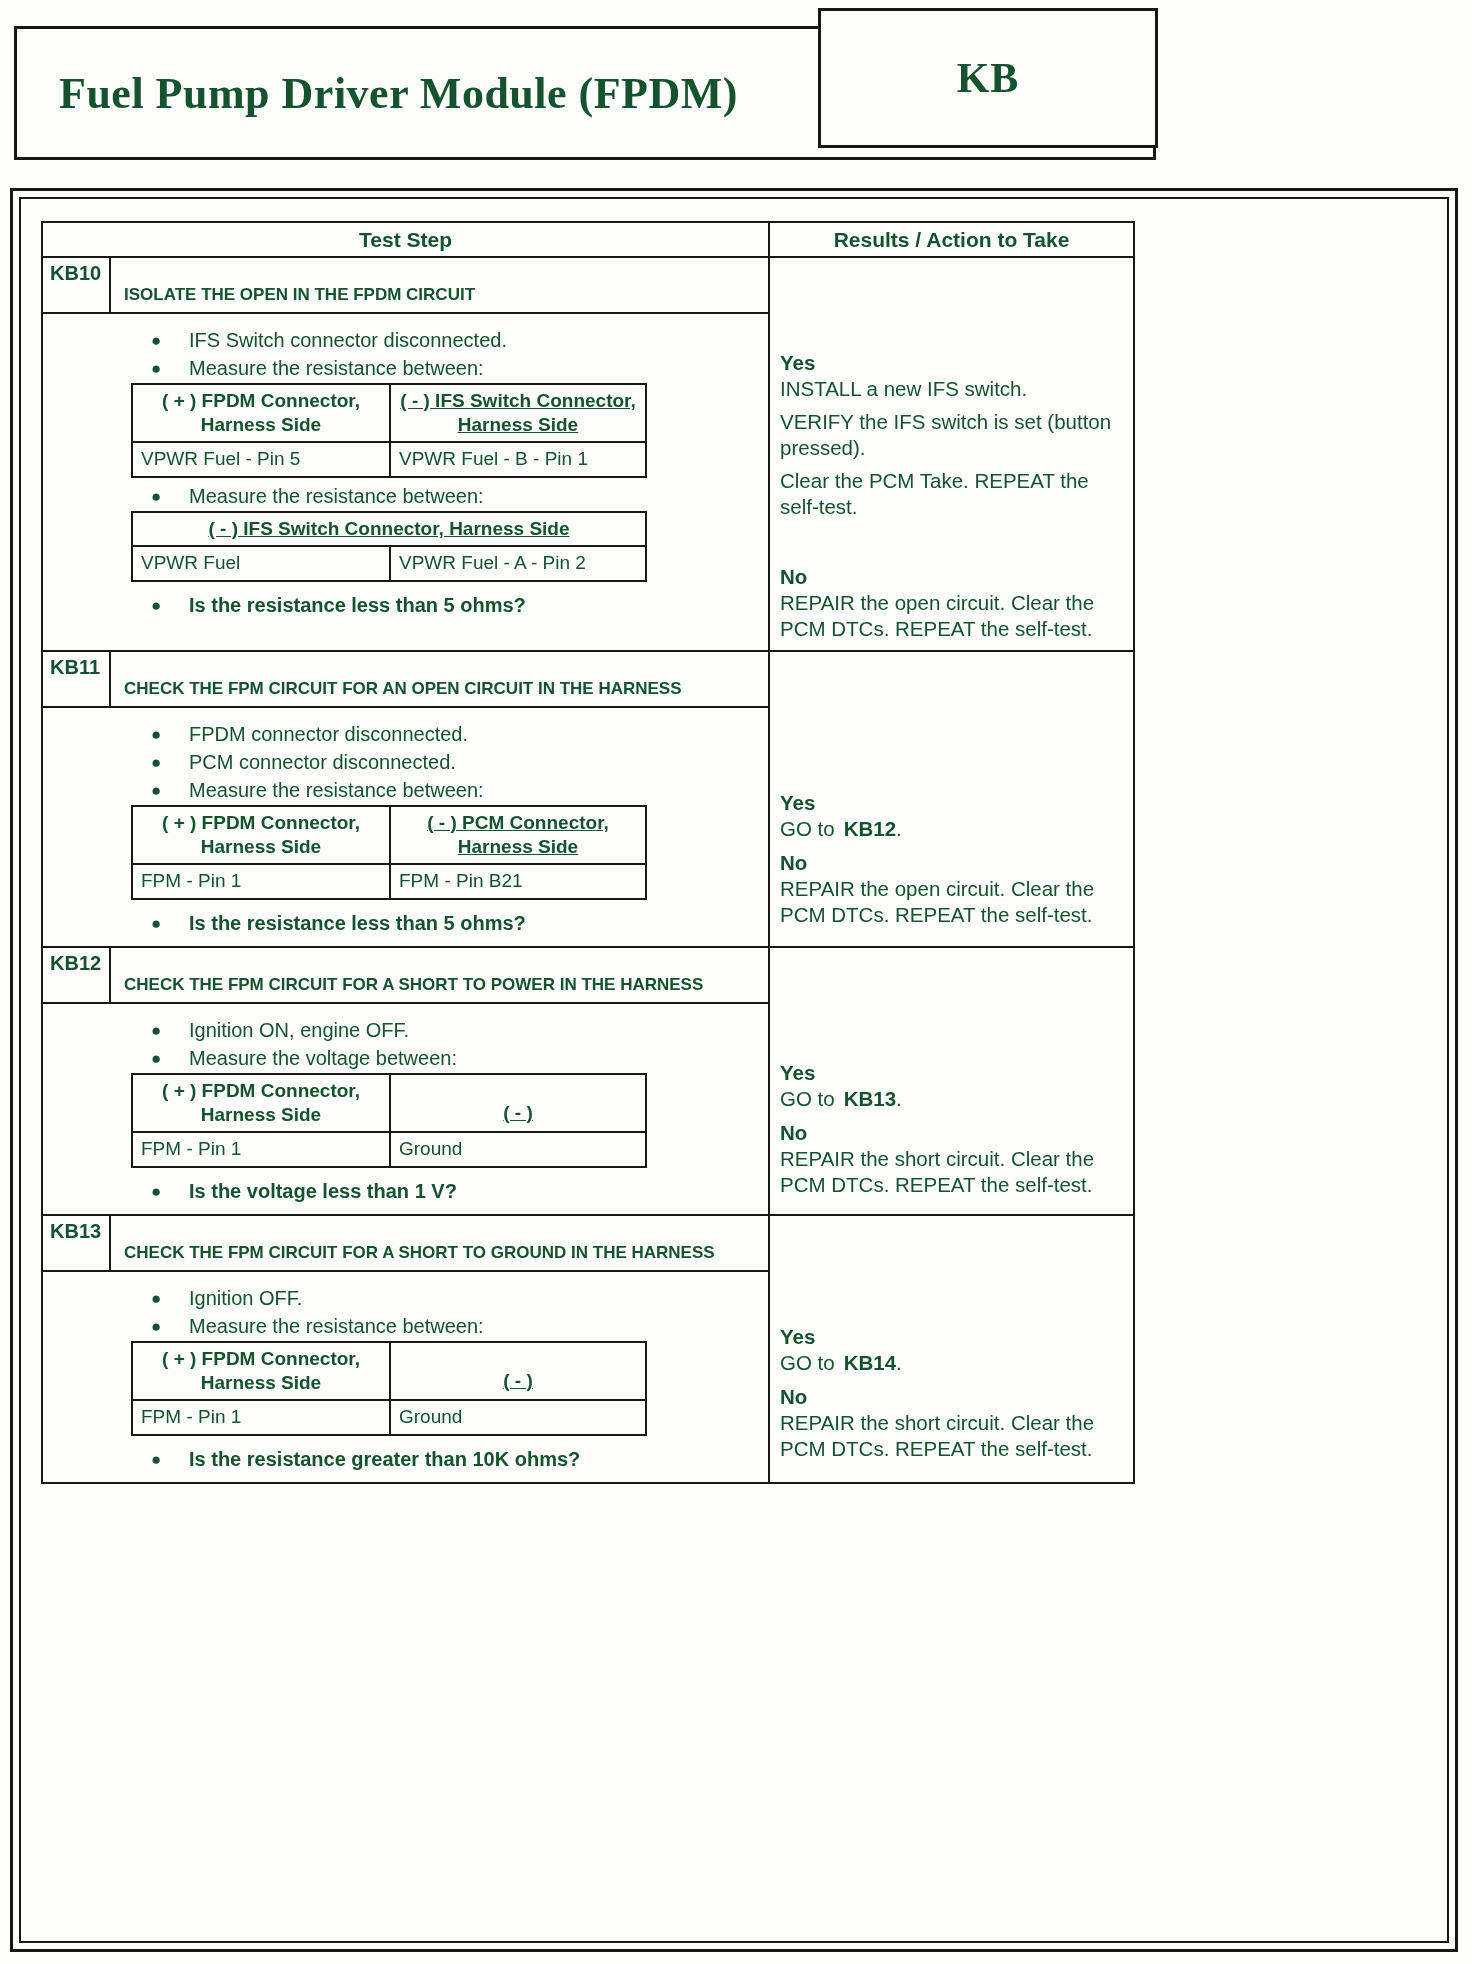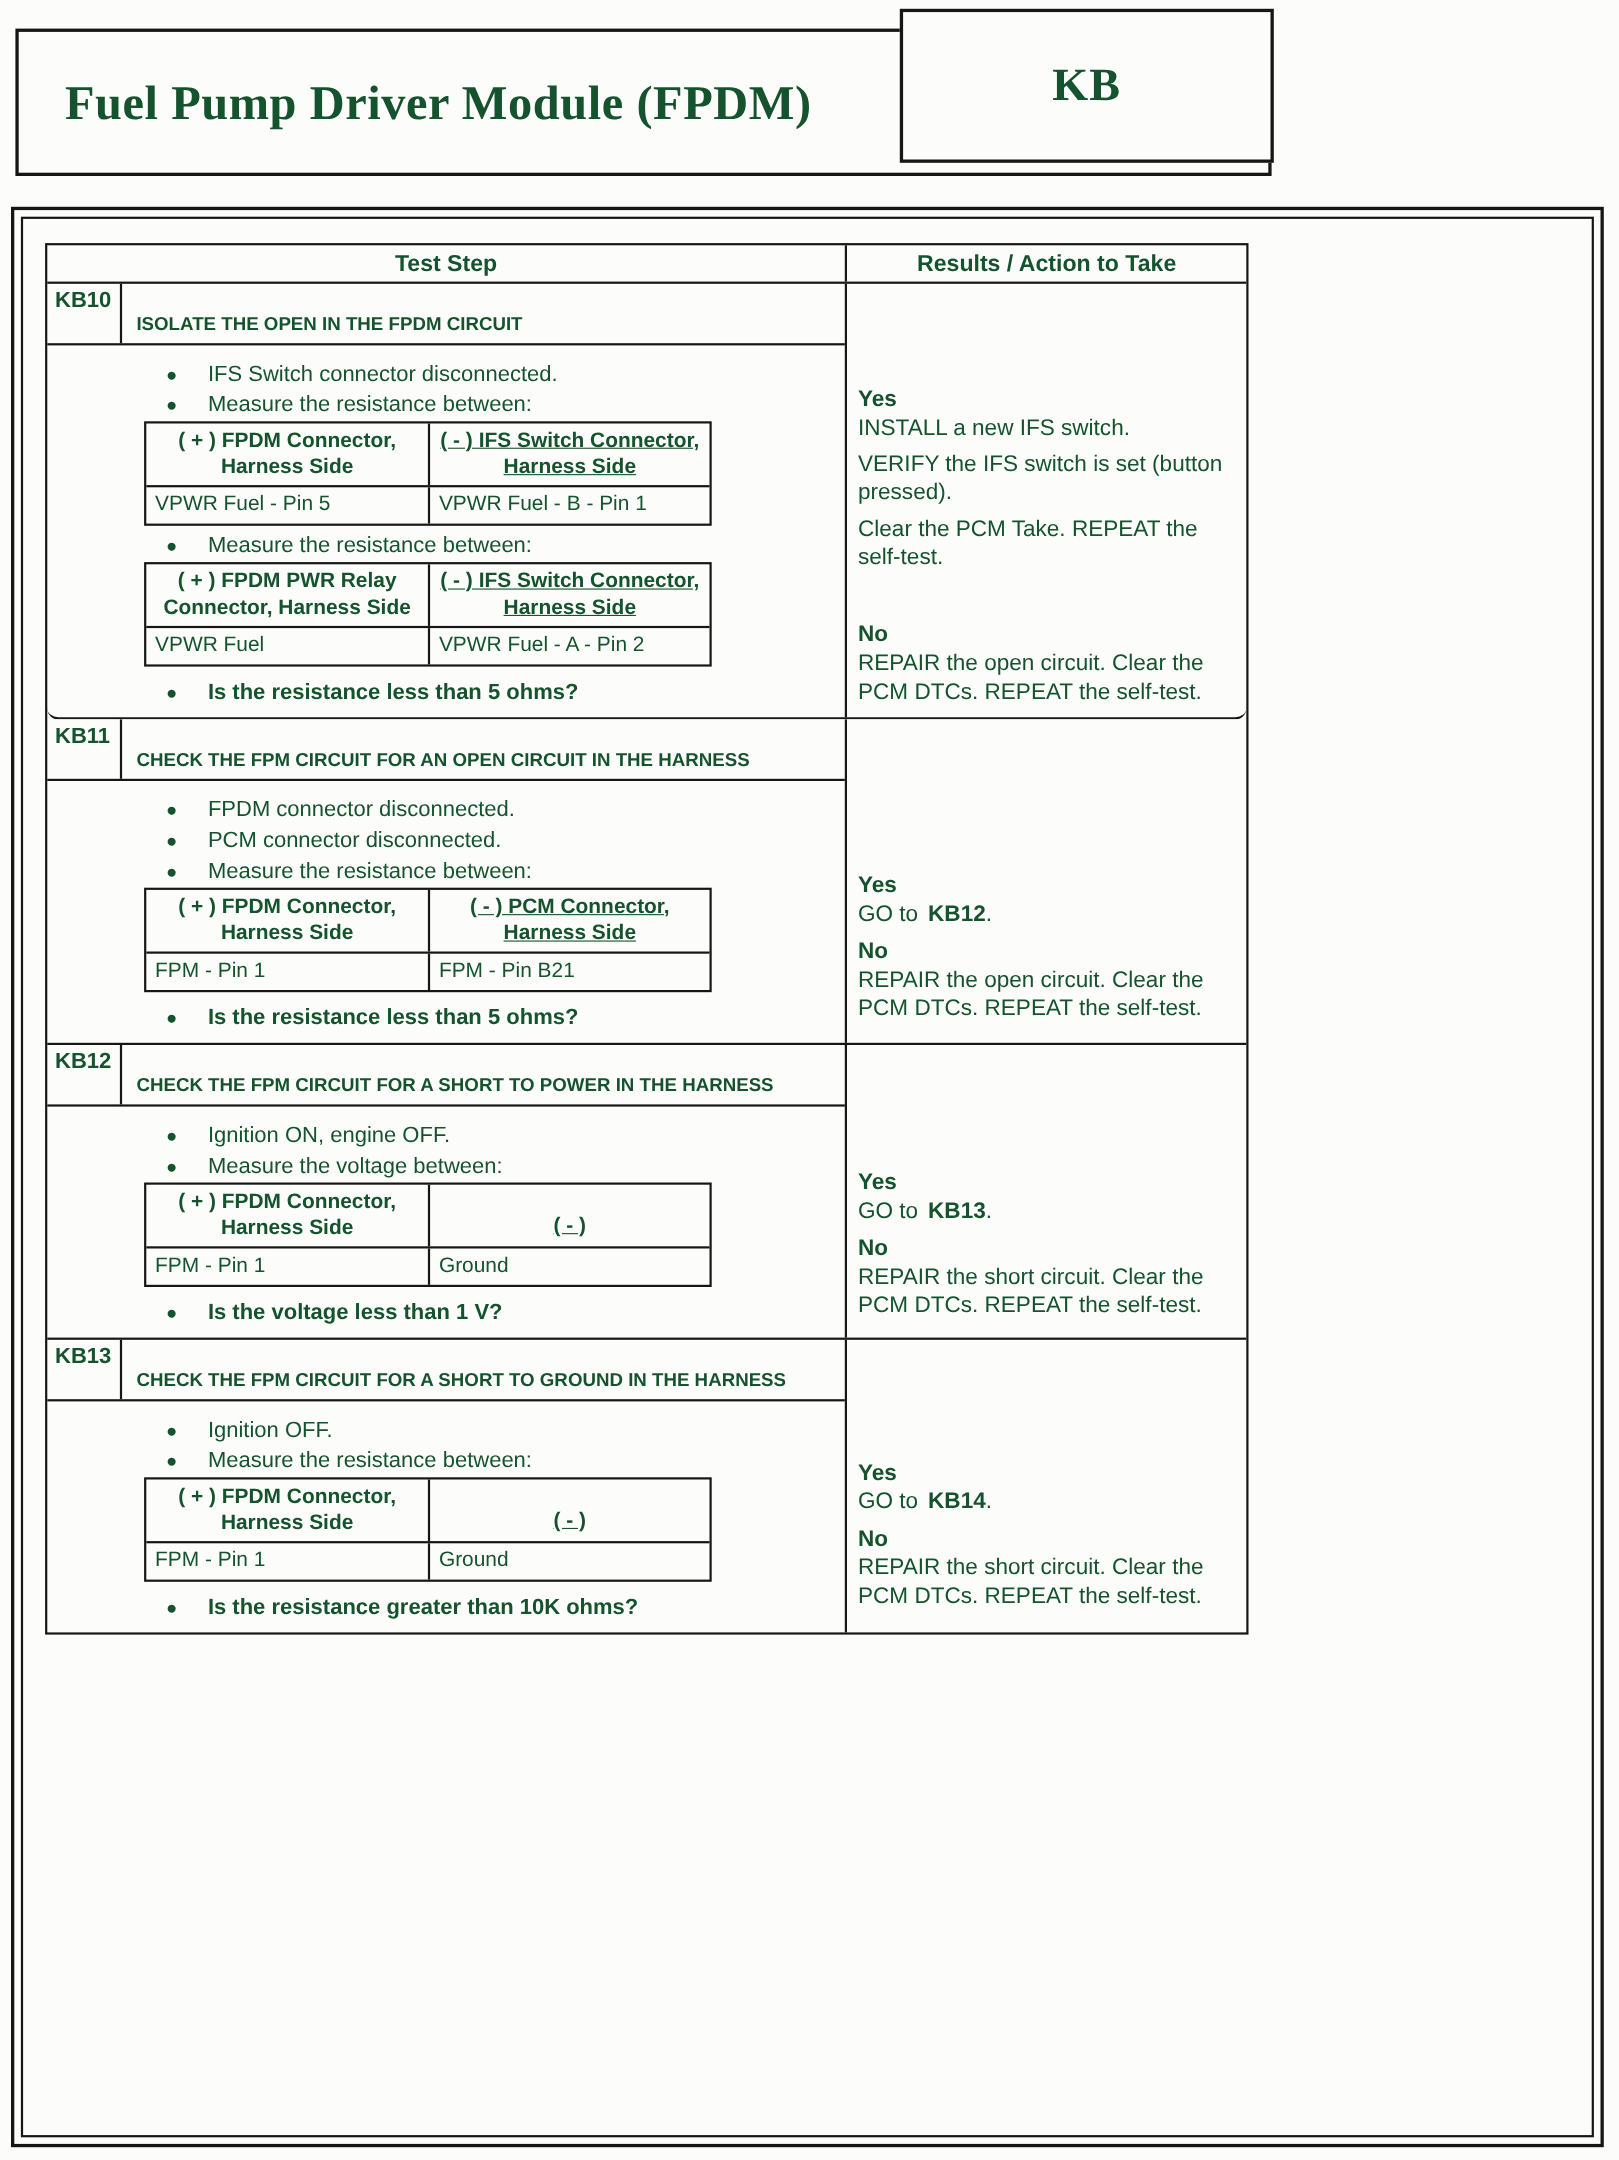--- a/index.html
+++ b/index.html
@@ -137,21 +137,21 @@
   .r0 .yes { margin-top: 92px; }
   .r0 .no  { margin-top: 44px; }
   .r1 .yes { margin-top: 138px; }
   .r1 .no  { margin-top: 8px; }
   .r2 .yes { margin-top: 112px; }
   .r2 .no  { margin-top: 8px; }
   .r3 .yes { margin-top: 108px; }
   .r3 .no  { margin-top: 8px; }
 
   
-  .s0 { min-height: 390px; border-radius: 10px; }
+  .s0 { min-height: 390px; }
   .s1 { min-height: 280px; }
   .s2 { min-height: 255px; }
   .s3 { min-height: 253px; }
 </style>
 </head>
 <body>
 
 <div class="page">
 
   <div class="title-box">
@@ -198,21 +198,20 @@
                 </div>
               </div>
 
               <div class="bullet">
                 <span class="dot">●</span>
                 <span>Measure the resistance between:</span>
               </div>
 
               <div class="mini">
                 <div class="mini-head">
-                  <div class="mc1">( + ) FPDM PWR Relay Connector, Harness Side</div>
                   <div class="mc2">( - ) IFS Switch Connector, Harness Side</div>
                 </div>
                 <div class="mini-row">
                   <div class="mc1">VPWR Fuel</div>
                   <div class="mc2">VPWR Fuel - A - Pin 2</div>
                 </div>
               </div>
 
               <div class="bullet q">
                 <span class="dot">●</span>

